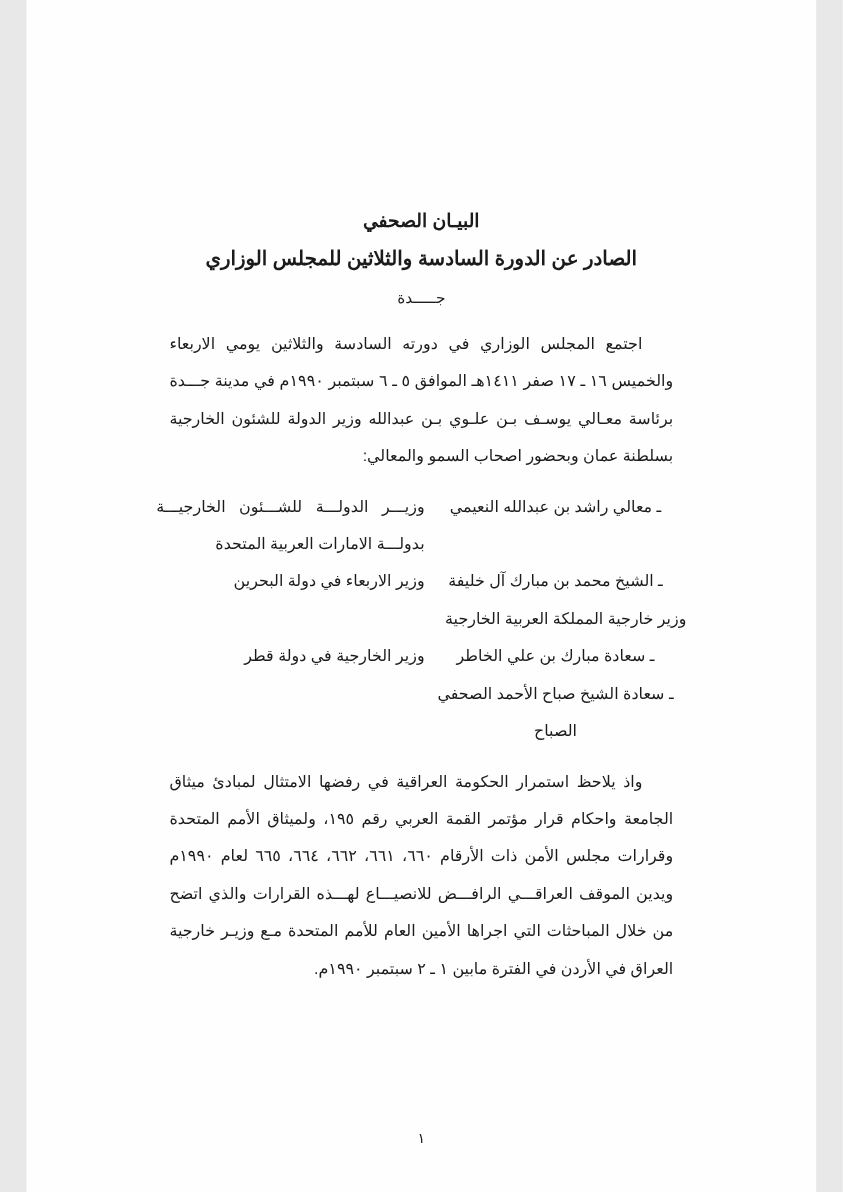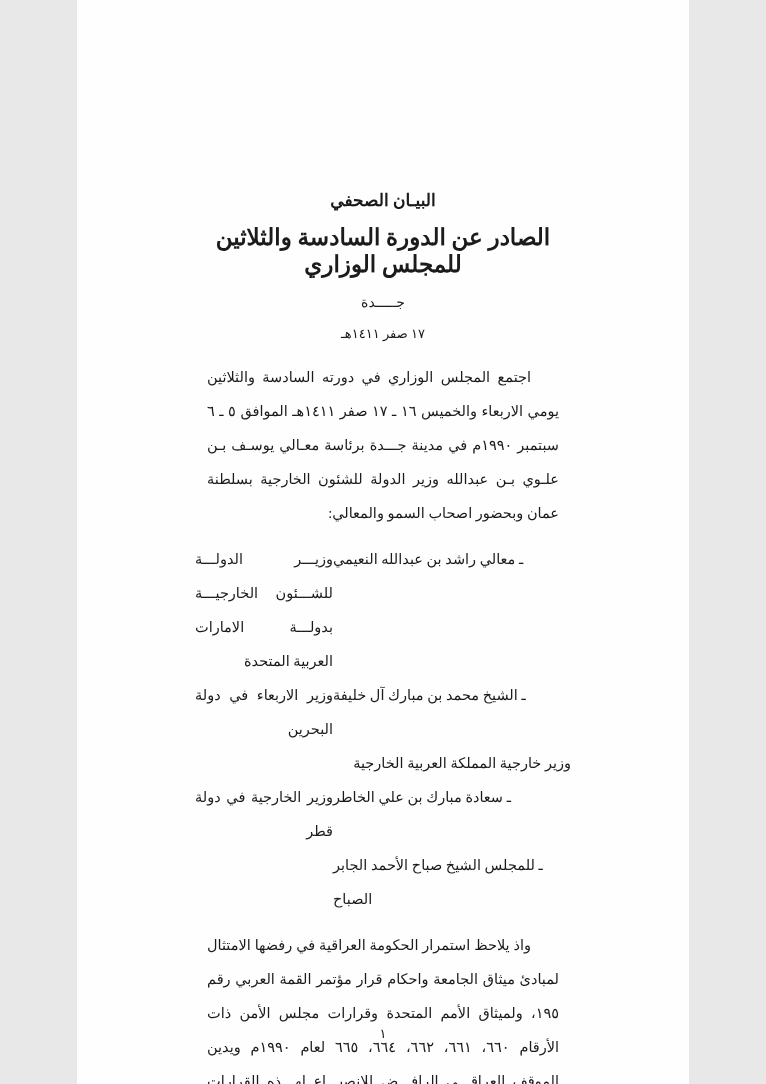--- a/index.html
+++ b/index.html
@@ -2,47 +2,47 @@
 <html lang="ar" dir="rtl"><head>
 <meta charset="utf-8">
 <style>
   html, body {
     margin: 0;
     padding: 0;
     background: #e8e8e8;
   }
   .page {
     position: relative;
-    width: 612px;
+    width: 718px;
     height: 1084px;
     margin: 0 auto;
     background: #fefefe;
     color: #1b1b1b;
-    font-family: Liberation Serif, serif;
+    font-family: Liberation Sans, sans-serif;
     direction: rtl;
     overflow: hidden;
     box-sizing: border-box;
   }
   .content {
     position: absolute;
     top: 190px;
     right: 118px;
     left: 118px;
   }
   .doc-header {
     text-align: center;
   }
   .doc-title {
     font-size: 17px;
     font-weight: 700;
     margin: 0 0 13px 0;
     letter-spacing: 0.5px;
   }
   .doc-subtitle {
-    font-size: 23px;
+    font-size: 18px;
     font-weight: 700;
     margin: 0 0 16px 0;
   }
   .doc-location {
     font-size: 14px;
     margin: 0 0 15px 0;
   }
   .doc-date {
     font-size: 13px;
     margin: 0 0 14px 0;
@@ -60,21 +60,21 @@
   .attendees {
     margin: 0;
   }
   .attendee-row {
     display: grid;
     grid-template-columns: 238px 1fr;
     column-gap: 0;
     align-items: start;
   }
   .attendee-name {
-    text-align: left;
+    text-align: center;
     text-indent: 0;
   }
   .attendee-title {
     text-align: justify;
     text-indent: 0;
   }
   .page-number {
     position: absolute;
     bottom: 42px;
     left: 0;
@@ -86,21 +86,20 @@
 </head>
 <body>
 
 <div class="page">
   <div class="content">
 
     <header class="doc-header">
       <h1 class="doc-title">البيـان الصحفي</h1>
       <h2 class="doc-subtitle">الصادر عن الدورة السادسة والثلاثين للمجلس الوزاري</h2>
       <div class="doc-location">جـــــدة</div>
-      <div class="doc-date">١٧ صفر ١٤١١هـ</div>
     </header>
 
     <main class="doc-body">
       <p>اجتمع المجلس الوزاري في دورته السادسة والثلاثين يومي الاربعاء والخميس ١٦ ـ ١٧ صفر ١٤١١هـ الموافق ٥ ـ ٦ سبتمبر ١٩٩٠م في مدينة جـــدة برئاسة معـالي يوسـف بـن علـوي بـن عبدالله وزير الدولة للشئون الخارجية بسلطنة عمان وبحضور اصحاب السمو والمعالي:</p>
 
       <div class="attendees">
         <div class="attendee-row">
           <div class="attendee-name">ـ معالي راشد بن عبدالله النعيمي</div>
           <div class="attendee-title">وزيـــر الدولـــة للشـــئون الخارجيـــة بدولـــة الامارات العربية المتحدة</div>
         </div>
@@ -109,21 +108,21 @@
           <div class="attendee-title">وزير الاربعاء في دولة البحرين</div>
         </div>
         <div class="attendee-row">
           <div class="attendee-title">وزير خارجية المملكة العربية الخارجية</div>
         </div>
         <div class="attendee-row">
           <div class="attendee-name">ـ سعادة مبارك بن علي الخاطر</div>
           <div class="attendee-title">وزير الخارجية في دولة قطر</div>
         </div>
         <div class="attendee-row">
-          <div class="attendee-name">ـ للمجلس الشيخ صباح الأحمد الجابر الصباح</div>
+          <div class="attendee-name">ـ سعادة الشيخ صباح الأحمد الصحفي الصباح</div>
         </div>
       </div>
 
       <p>واذ يلاحظ استمرار الحكومة العراقية في رفضها الامتثال لمبادئ ميثاق الجامعة واحكام قرار مؤتمر القمة العربي رقم ١٩٥، ولميثاق الأمم المتحدة وقرارات مجلس الأمن ذات الأرقام ٦٦٠، ٦٦١، ٦٦٢، ٦٦٤، ٦٦٥ لعام ١٩٩٠م ويدين الموقف العراقـــي الرافـــض للانصيـــاع لهـــذه القرارات والذي اتضح من خلال المباحثات التي اجراها الأمين العام للأمم المتحدة مـع وزيـر خارجية العراق في الأردن في الفترة مابين ١ ـ ٢ سبتمبر ١٩٩٠م.</p>
     </main>
 
   </div>
 
   <footer class="page-number">١</footer>
 </div>

